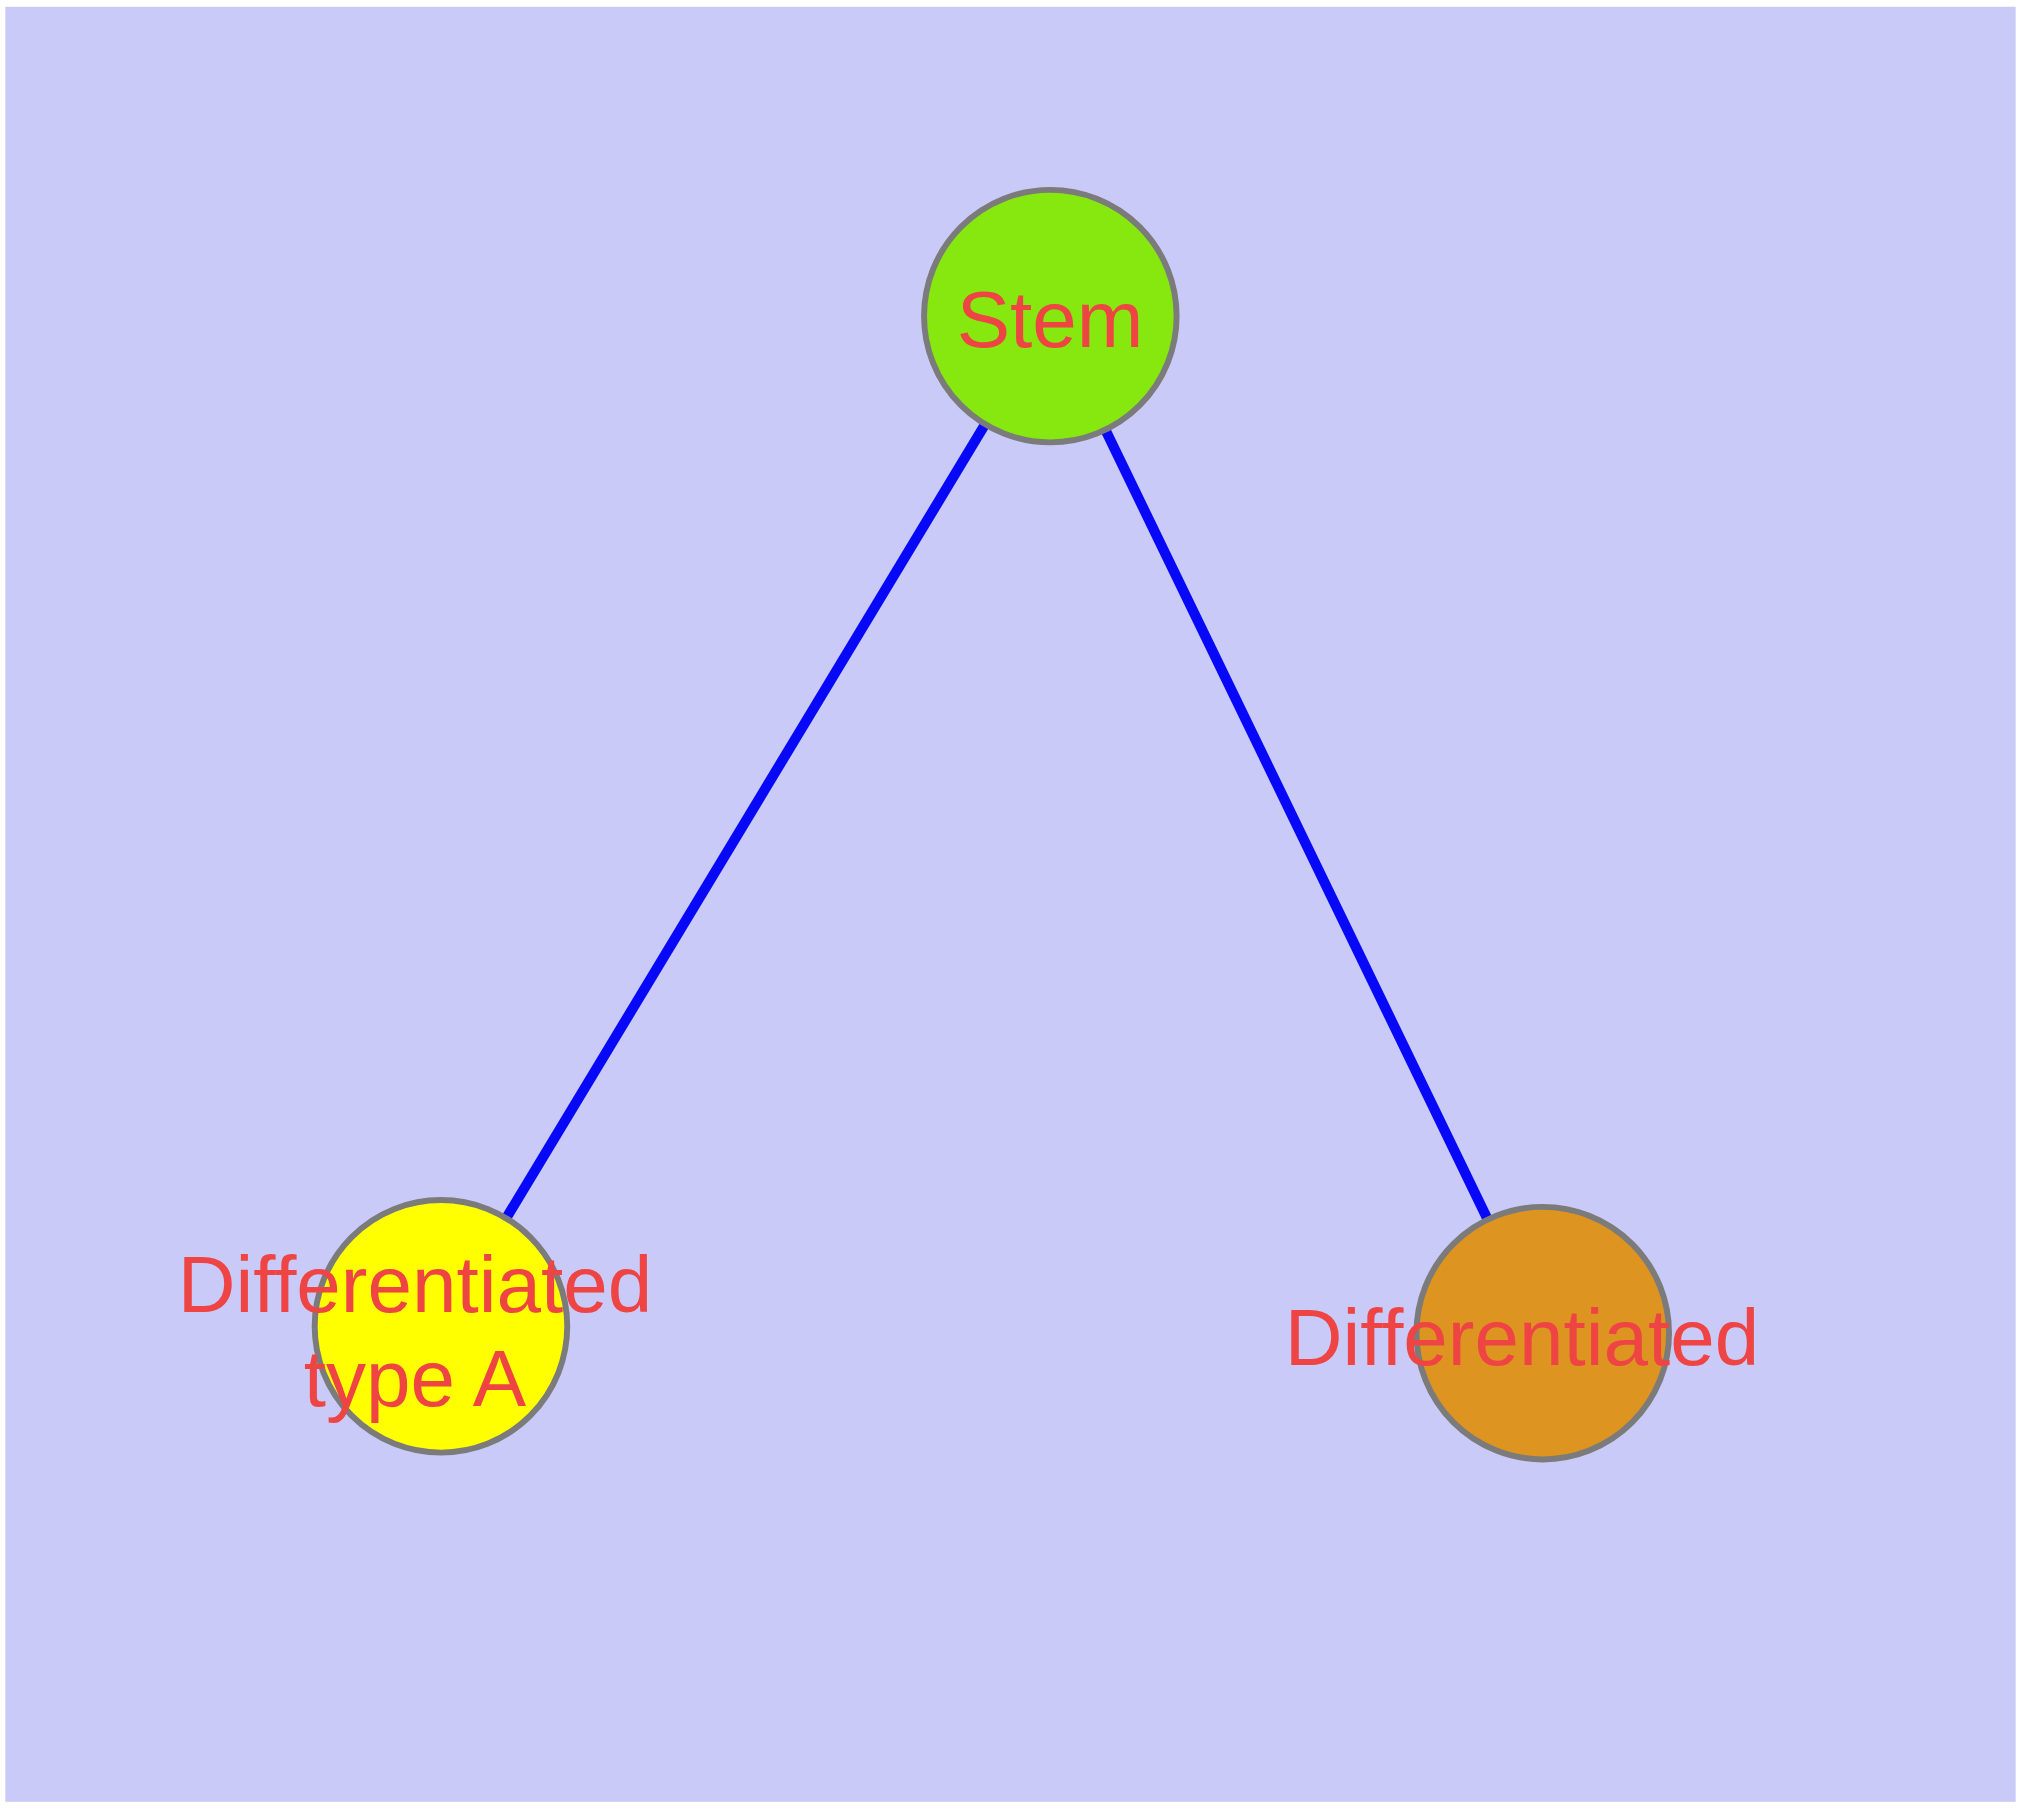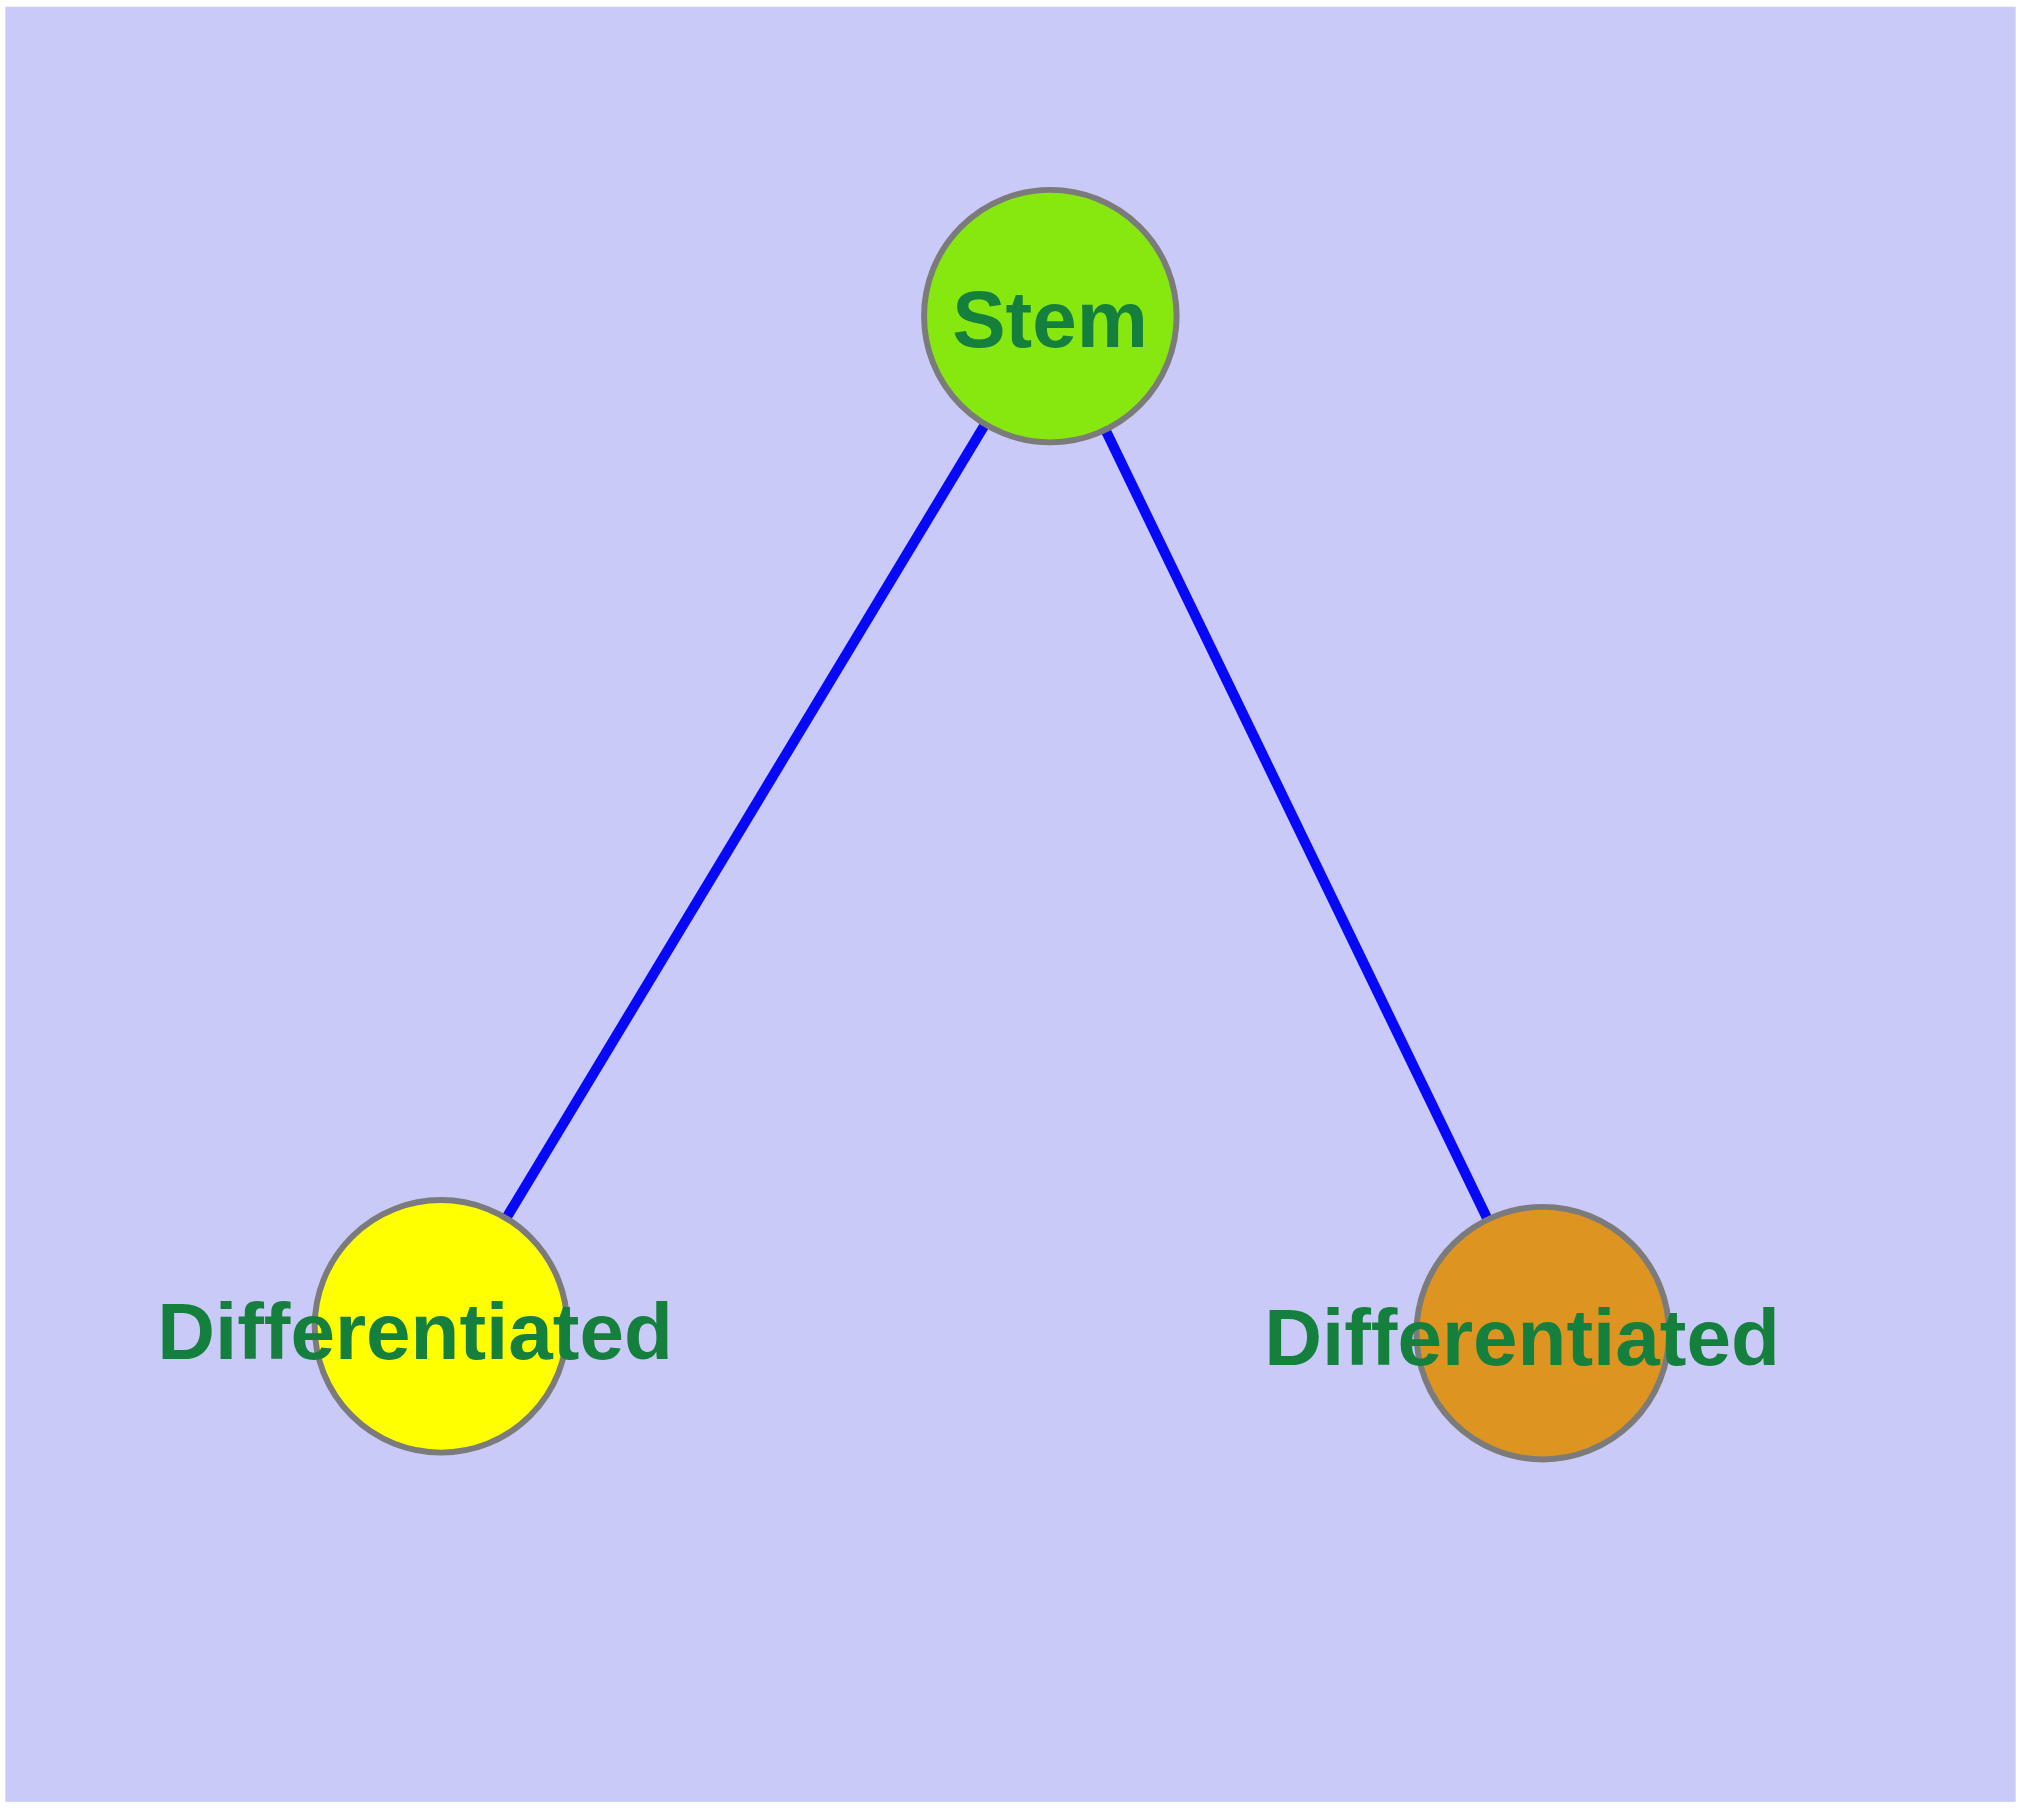--- a/index.html
+++ b/index.html
@@ -21,24 +21,24 @@
     position: absolute;
     left: 0;
     top: 0;
     display: block;
   }
   .node-label {
     position: absolute;
     transform: translate(-50%, -50%);
     text-align: center;
     white-space: nowrap;
-    font-weight: bold;
+    font-weight: normal;
     font-size: 80px;
     line-height: 94px;
-    color: #15803d;
+    color: #ef4444;
     pointer-events: none;
   }
   .node-label .line {
     display: block;
   }
 </style>
 </head>
 <body>
 
 <div class="canvas">
@@ -57,20 +57,21 @@
 
     <circle cx="1820" cy="1573" r="149" stroke-width="7" fill="#DE9420" stroke="#7B7B7B"></circle>
   </svg>
 
   <div class="node-label" style="left:1050px; top:320px;">
     <span class="line">Stem</span>
   </div>
 
   <div class="node-label" style="left:415px; top:1332px;">
     <span class="line">Differentiated</span>
+    <span class="line">type A</span>
   </div>
 
   <div class="node-label" style="left:1522px; top:1338px;">
     <span class="line">Differentiated</span>
   </div>
 
 </div>
 
 
 </body></html>

